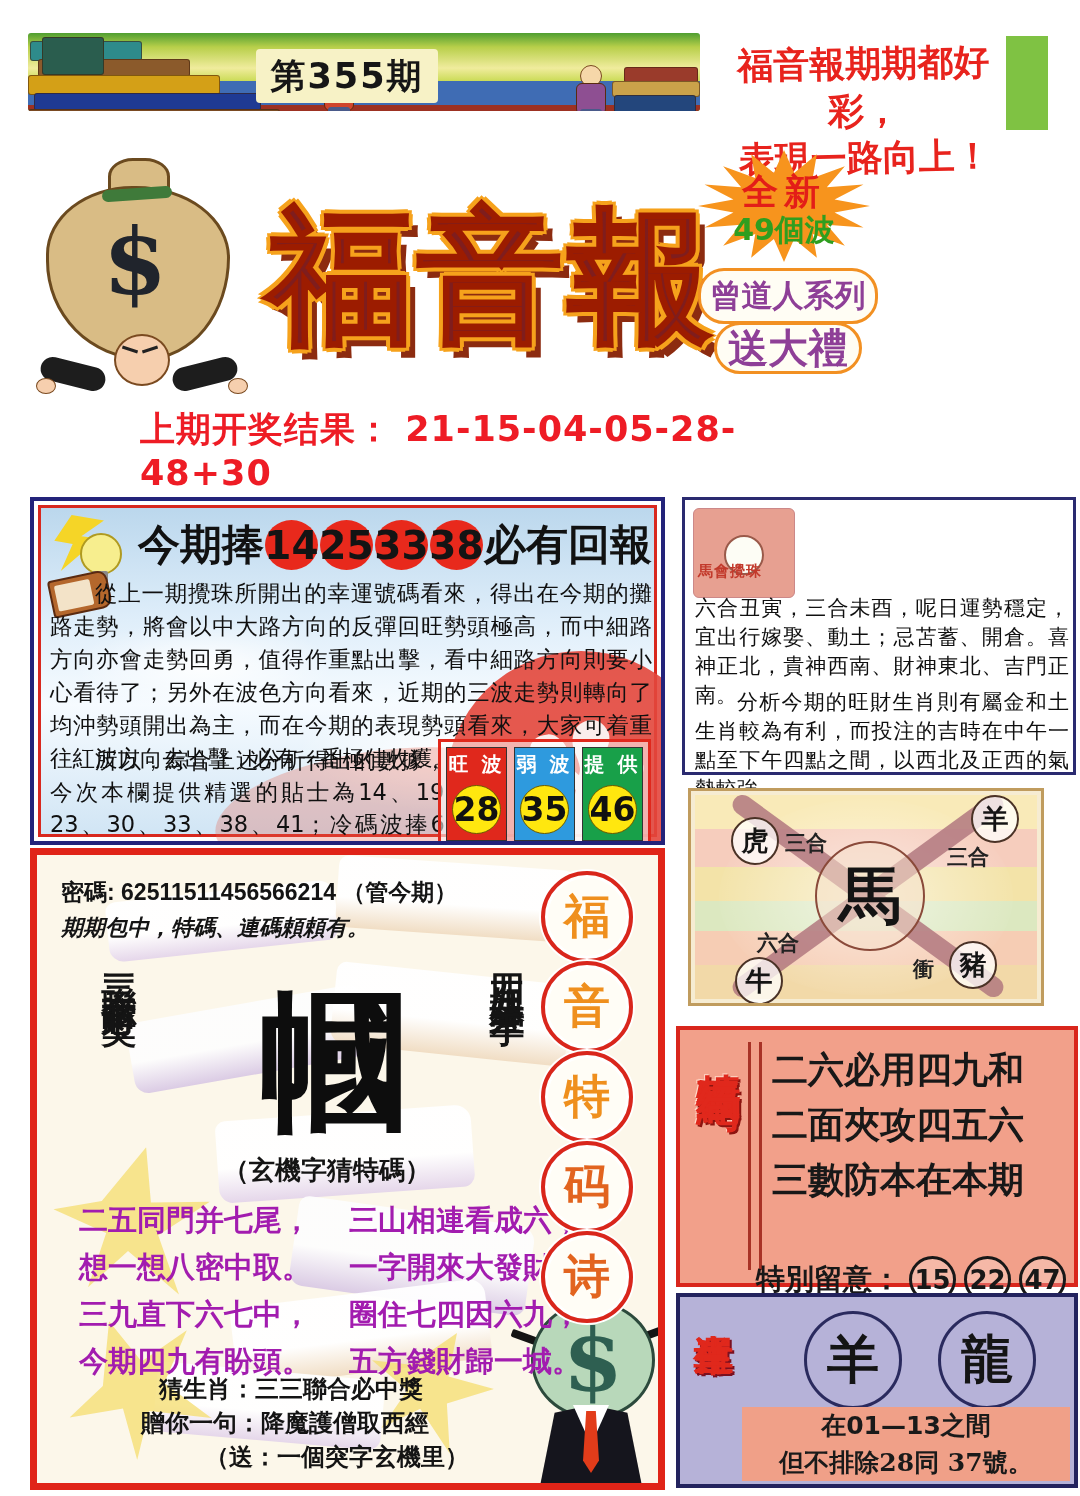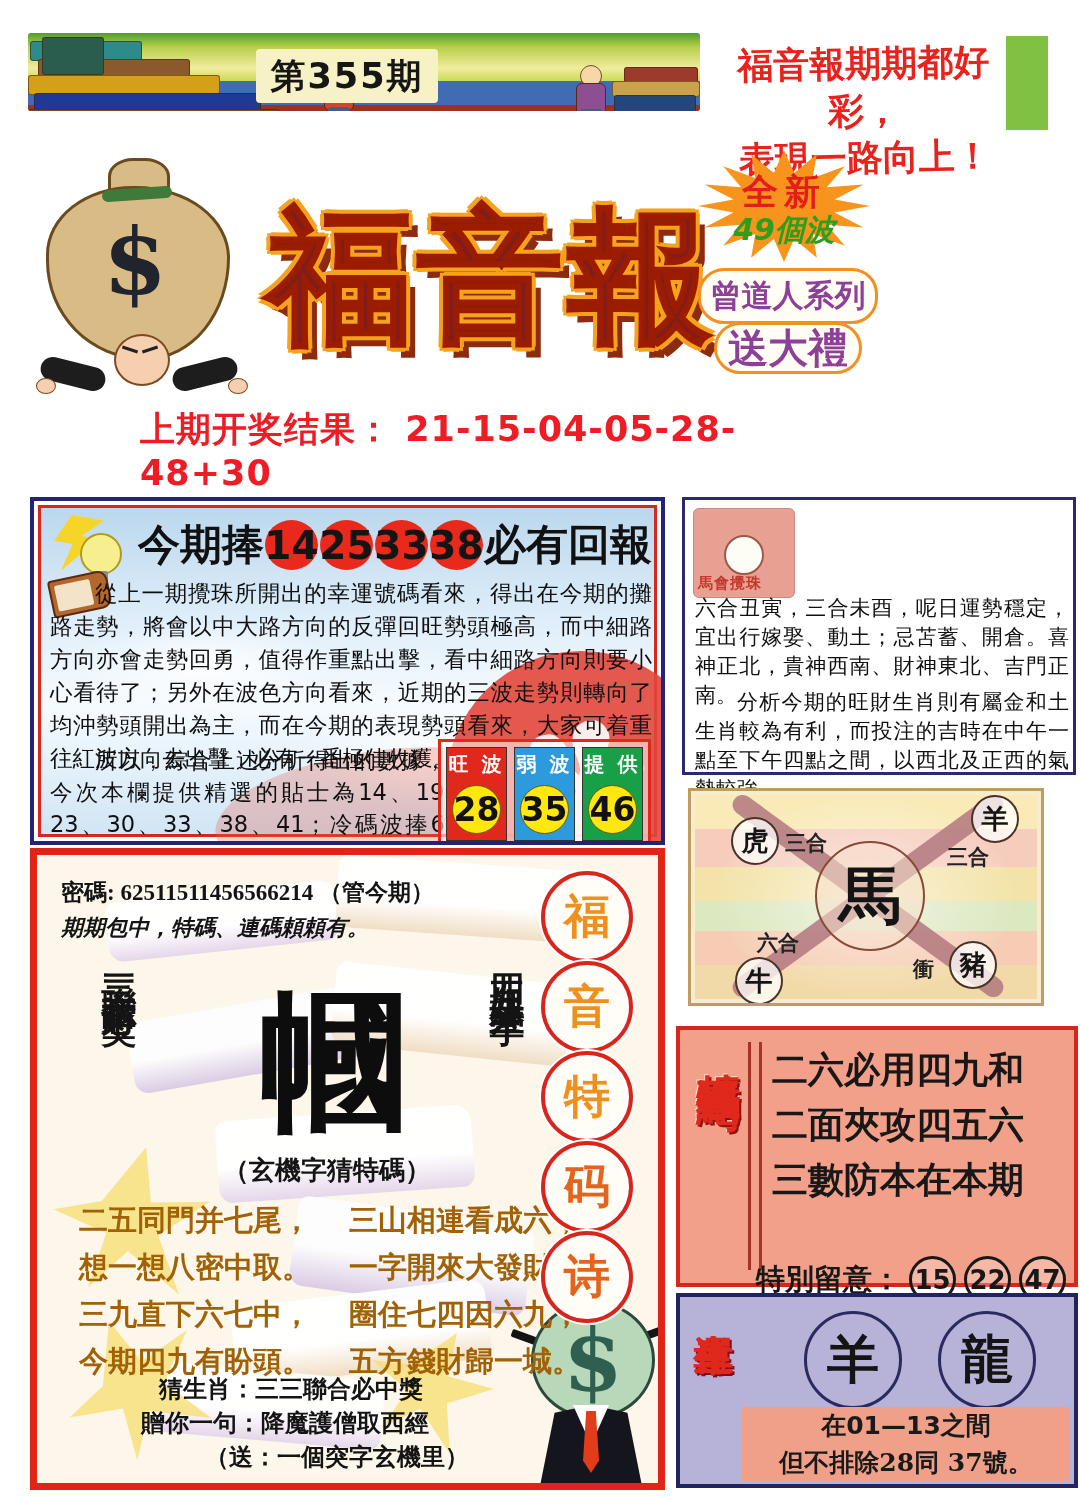--- a/index.html
+++ b/index.html
@@ -44,21 +44,21 @@
     -webkit-text-stroke:2px #9c1c00;
     text-shadow:-4px -4px 0 #f6a21c,4px -4px 0 #f6a21c,-4px 4px 0 #f6a21c,4px 4px 0 #f6a21c,
       0 -5px 0 #f6a21c,0 5px 0 #f6a21c,-5px 0 0 #f6a21c,5px 0 0 #f6a21c,10px 11px 0 #8c2b10;}
 
   .badge-star{left:698px;top:150px;width:172px;height:112px;background:#f7941d;
     clip-path:polygon(50% 0,44.1% 20.6%,30.9% 3.8%,33.3% 25.1%,14.6% 14.6%,25.1% 33.3%,3.8% 30.9%,20.6% 44.1%,
       0 50%,20.6% 55.9%,3.8% 69.1%,25.1% 66.7%,14.6% 85.4%,33.3% 74.9%,30.9% 96.2%,44.1% 79.4%,
       50% 100%,55.9% 79.4%,69.1% 96.2%,66.7% 74.9%,85.4% 85.4%,74.9% 66.7%,96.2% 69.1%,79.4% 55.9%,
       100% 50%,79.4% 44.1%,96.2% 30.9%,74.9% 33.3%,85.4% 14.6%,66.7% 25.1%,69.1% 3.8%,55.9% 20.6%);}
   .badge-top{left:698px;top:168px;width:172px;text-align:center;font-size:36px;font-weight:900;color:#e31e18;letter-spacing:6px;}
-  .badge-bottom{left:698px;top:210px;width:172px;text-align:center;font-size:30px;font-weight:900;color:#2f9e1f;font-style:italic;}
+  .badge-bottom{left:698px;top:210px;width:172px;text-align:center;font-size:30px;font-weight:900;color:#2f9e1f;}
   .bubble{border:3px solid #f29022;background:#fffdf4;border-radius:26px;color:#8e3f97;
     font-weight:900;display:flex;align-items:center;justify-content:center;}
   .bubble1{left:698px;top:268px;width:174px;height:50px;font-size:31px;}
   .bubble2{left:714px;top:322px;width:142px;height:46px;font-size:40px;}
 
   .result-line{left:140px;top:406px;width:680px;font-size:35px;font-weight:bold;color:#ee1c25;letter-spacing:1px;}
 
   
   .tips-panel{left:30px;top:497px;width:635px;height:348px;border:4px solid #23237a;box-sizing:border-box;
     box-shadow:inset 0 0 0 4px #ffffff,inset 0 0 0 7px #d8281e;
@@ -90,21 +90,21 @@
   .cbox{width:59px;height:92px;display:flex;flex-direction:column;align-items:center;border:1px solid #333;}
   .cbox .lbl{color:#fff;font-size:20px;font-weight:bold;margin-top:3px;letter-spacing:3px;white-space:nowrap;}
   .cbox .circ{width:47px;height:47px;border-radius:50%;background:#ffe70f;border:1px solid #6a5a00;
     display:flex;align-items:center;justify-content:center;font-size:33px;font-weight:900;color:#111;margin-top:7px;}
 
   
   .fortune-panel{left:682px;top:497px;width:394px;height:278px;border:3px solid #2a2a70;box-sizing:border-box;background:#fff;}
   .watch-icon{position:absolute;left:8px;top:8px;width:100px;height:88px;background:
     radial-gradient(circle at 55% 55%,#fff 0 18%,#e7a091 19%),#e7a091;border-radius:6px;border:1px solid #c88;}
   .watch-face{position:absolute;left:30px;top:26px;width:36px;height:36px;border-radius:50%;background:#fdfdf5;border:2px solid #9a5a4a;}
-  .watch-cap{position:absolute;left:4px;bottom:4px;font-size:15px;font-weight:bold;color:#c2392b;letter-spacing:1px;}
+  .watch-cap{position:absolute;left:4px;bottom:16px;font-size:15px;font-weight:bold;color:#c2392b;letter-spacing:1px;}
   .fortune-p1{position:absolute;left:10px;top:94px;width:374px;font-size:21px;line-height:29px;color:#101010;text-align:justify;font-weight:500;}
   .fortune-p2{position:absolute;left:10px;top:188px;width:374px;font-size:21px;line-height:29px;color:#101010;
     text-indent:2em;text-align:justify;font-weight:500;}
 
   
   .zodiac-panel{left:688px;top:788px;width:356px;height:218px;box-sizing:border-box;border:3px solid #c09c5e;
     box-shadow:inset 0 0 0 4px #f6ecd2;overflow:hidden;
     background:linear-gradient(180deg,#f9eab8 0,#f9eab8 18%,#f6cdbd 18%,#f6cdbd 36%,#f3e3a8 36%,#f3e3a8 52%,
       #dce8c0 52%,#dce8c0 66%,#f6cdb4 66%,#f6cdb4 82%,#f2d9a8 82%);}
   .zwash{position:absolute;left:8%;top:4%;width:84%;height:92%;border-radius:50%;
@@ -147,32 +147,32 @@
   
   .poem-panel{left:30px;top:848px;width:635px;height:642px;box-sizing:border-box;border:7px solid #e02418;
     background:#fcf7ea;overflow:hidden;}
   .bk{position:absolute;border-radius:10px 16px 12px 14px;opacity:.95;}
   .bkA{background:linear-gradient(180deg,#ffffff 58%,#e4d5ea);}
   .bkB{background:linear-gradient(180deg,#ffffff 58%,#f0dcc2);}
   .bkC{background:linear-gradient(180deg,#fdfdfd 55%,#d9c9e4);}
   .burst{position:absolute;background:#f5df76;opacity:.8;
     clip-path:polygon(50% 0,62% 35%,100% 25%,72% 55%,95% 90%,55% 70%,35% 100%,38% 62%,0 55%,30% 42%);}
   .pw-line{position:absolute;left:24px;top:22px;font-size:23px;font-weight:900;color:#141414;
-    font-family:Liberation Serif, serif;z-index:3;}
+    font-family:Liberation Sans, sans-serif;z-index:3;}
   .promise-line{position:absolute;left:24px;top:58px;font-size:22px;font-weight:bold;color:#141414;
     font-family:"DejaVu Serif",serif;font-style:italic;z-index:3;}
   .vert-left{position:absolute;left:58px;top:92px;writing-mode:vertical-rl;text-orientation:upright;
     font-size:35px;font-weight:900;color:#141414;letter-spacing:6px;z-index:3;font-family:"DejaVu Serif",serif;}
   .vert-right{position:absolute;left:446px;top:92px;writing-mode:vertical-rl;text-orientation:upright;
     font-size:35px;font-weight:900;color:#141414;letter-spacing:6px;z-index:3;font-family:"DejaVu Serif",serif;}
   .big-char{position:absolute;left:188px;top:108px;width:220px;text-align:center;font-size:150px;font-weight:900;
     color:#0d0d0d;z-index:3;font-family:"DejaVu Serif",serif;}
   .hint-line{position:absolute;left:150px;top:298px;width:280px;text-align:center;font-size:26px;font-weight:900;
     color:#141414;z-index:3;font-family:"DejaVu Serif",serif;}
-  .poem-col{position:absolute;top:342px;font-size:29px;font-weight:900;color:#a16207;line-height:47px;
+  .poem-col{position:absolute;top:342px;font-size:29px;font-weight:900;color:#a21caf;line-height:47px;
     white-space:nowrap;z-index:3;font-family:"DejaVu Serif",serif;}
   .poem-col.left{left:42px;}
   .poem-col.right{left:312px;}
   .guess-line{position:absolute;left:122px;top:518px;font-size:24px;font-weight:900;color:#141414;z-index:3;font-family:"DejaVu Serif",serif;}
   .gift-line{position:absolute;left:104px;top:552px;font-size:24px;font-weight:900;color:#141414;z-index:3;font-family:"DejaVu Serif",serif;}
   .send-line{position:absolute;left:168px;top:586px;font-size:24px;font-weight:900;color:#141414;z-index:3;font-family:"DejaVu Serif",serif;}
   .side-col{position:absolute;left:504px;top:18px;display:flex;flex-direction:column;z-index:3;}
   .side-bub{width:84px;height:84px;border-radius:50%;border:4px solid #d9261c;box-shadow:inset 0 0 0 3px #fff,0 0 0 2px #fff;
     background:#fffdf6;display:flex;align-items:center;justify-content:center;margin-top:-2px;
     font-size:46px;font-weight:900;color:#ef8f1d;font-family:"DejaVu Serif",serif;}

